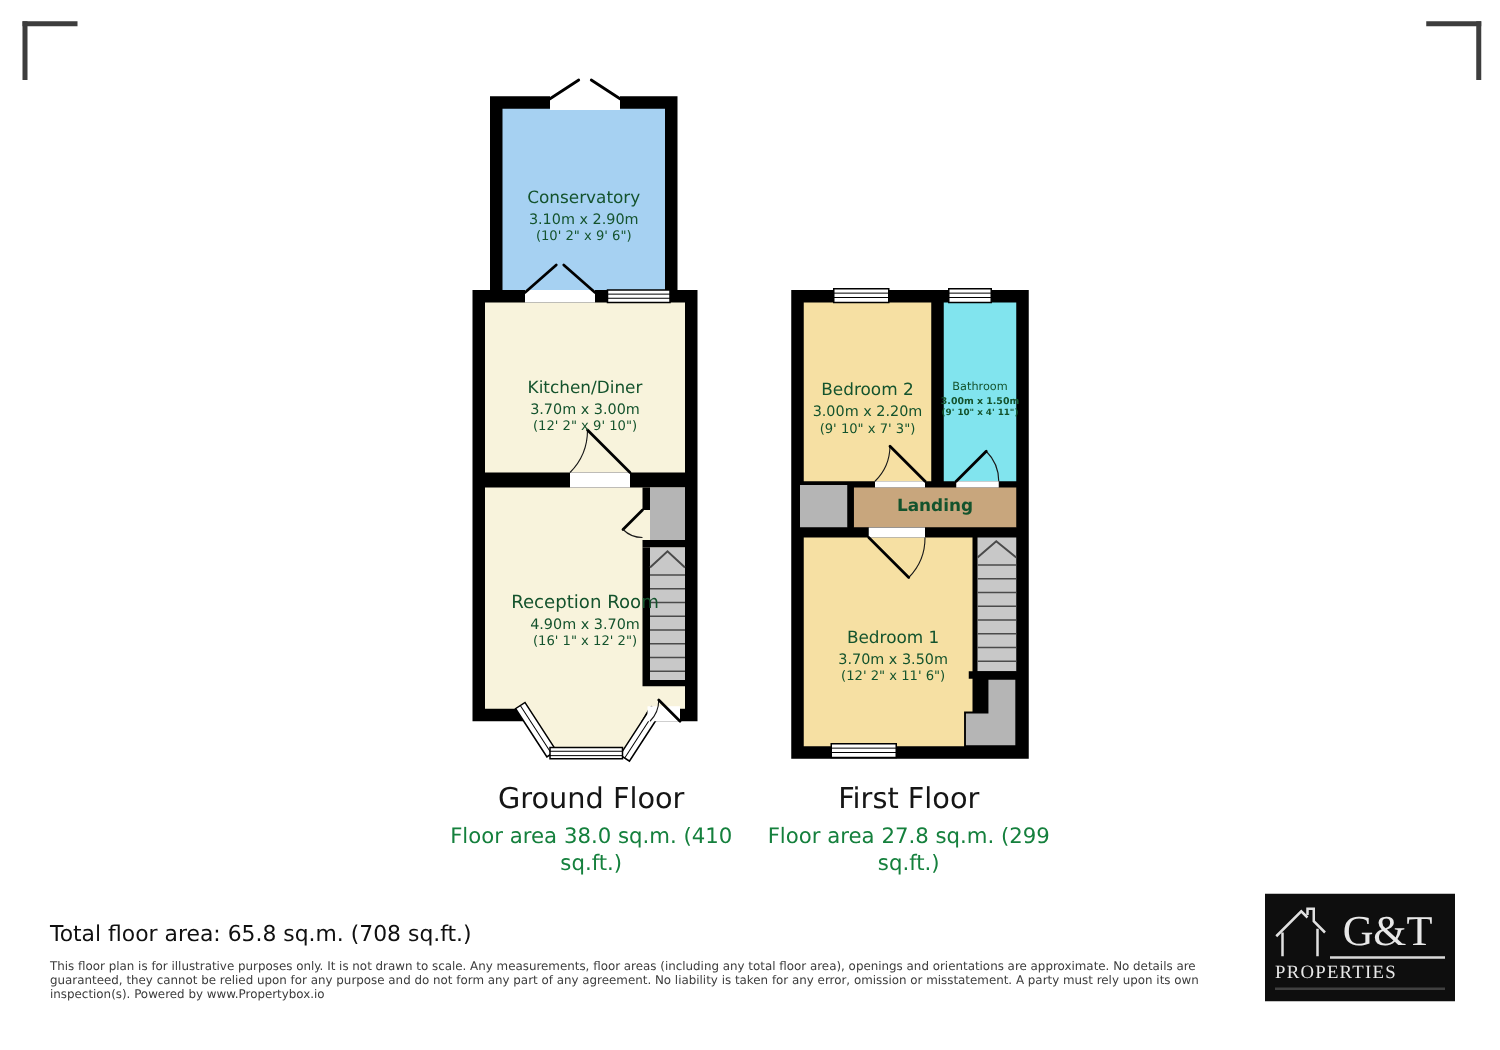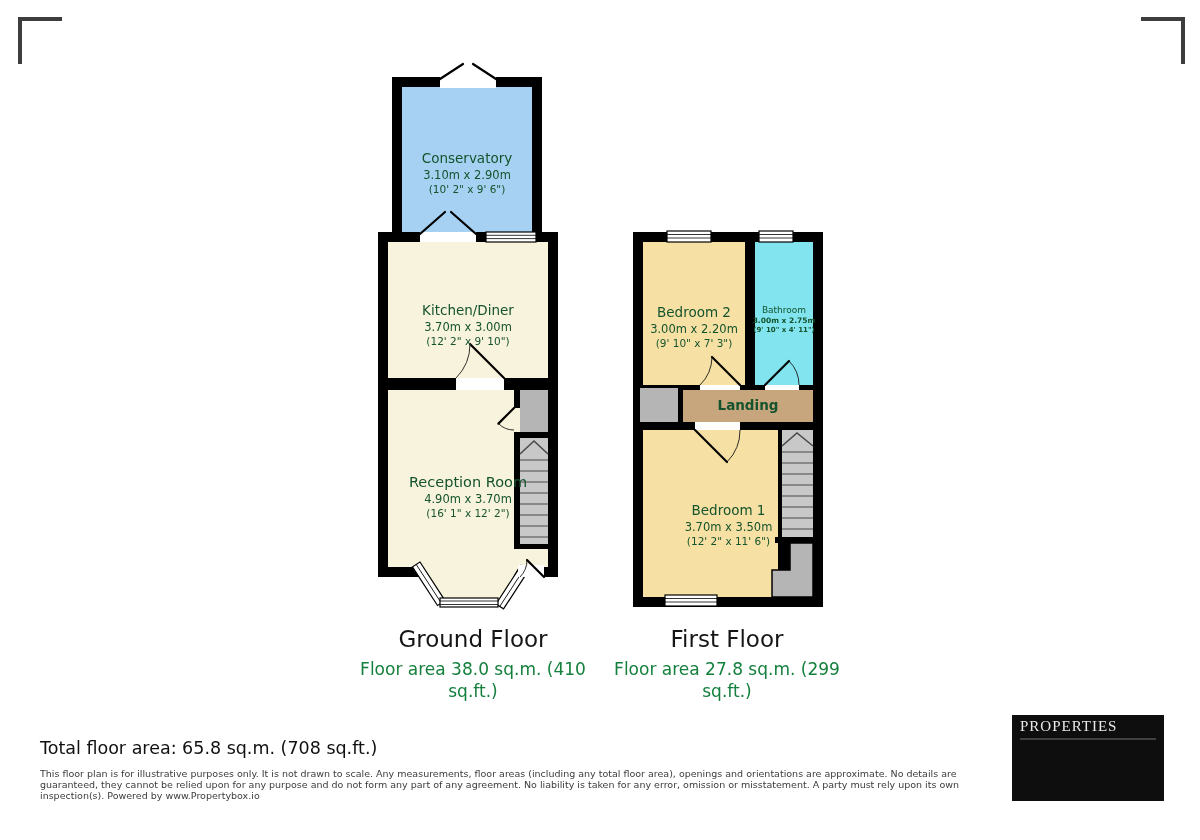--- a/index.html
+++ b/index.html
@@ -179,39 +179,48 @@
 </div>
 
 <div class="room-label" style="left:640px; top:304px; width:108px;">
   <div class="room-name">Bedroom 2</div>
   <div class="room-metric">3.00m x 2.20m</div>
   <div class="room-imperial">(9' 10" x 7' 3")</div>
 </div>
 
 <div class="room-label small" style="left:750px; top:305px; width:68px;">
   <div class="room-name">Bathroom</div>
-  <div class="room-metric">3.00m x 2.75m</div>
+  <div class="room-metric">3.00m x 1.50m</div>
   <div class="room-imperial">(9' 10" x 4' 11")</div>
 </div>
 
 <div class="room-label" style="left:683px; top:397px; width:130px;">
   <div class="landing-name">Landing</div>
 </div>
 
-<div class="room-label" style="left:661px; top:502px; width:135px;">
+<div class="room-label" style="left:647px; top:502px; width:135px;">
   <div class="room-name">Bedroom 1</div>
   <div class="room-metric">3.70m x 3.50m</div>
   <div class="room-imperial">(12' 2" x 11' 6")</div>
 </div>
 
 <div class="floor-title" style="left:333px; top:626px; width:280px;">Ground Floor</div>
 <div class="floor-area" style="left:353px; top:658px; width:240px;">Floor area 38.0 sq.m. (410 sq.ft.)</div>
 
 <div class="floor-title" style="left:587px; top:626px; width:280px;">First Floor</div>
 <div class="floor-area" style="left:607px; top:658px; width:240px;">Floor area 27.8 sq.m. (299 sq.ft.)</div>
 
 <div class="total-area" style="left:40px; top:738px;">Total floor area: 65.8 sq.m. (708 sq.ft.)</div>
 
 <div class="disclaimer" style="left:40px; top:768px; width:932px;">This floor plan is for illustrative purposes only. It is not drawn to scale. Any measurements, floor areas (including any total floor area), openings and orientations are approximate. No details are guaranteed, they cannot be relied upon for any purpose and do not form any part of any agreement. No liability is taken for any error, omission or misstatement. A party must rely upon its own inspection(s). Powered by www.Propertybox.io</div>
 
 <div class="logo">
+  <div class="logo-top">
+    <svg class="logo-house" viewBox="0 0 46 44">
+      <path d="M3 26 L23 6 L28 11" fill="none" stroke="#e0e0e0" stroke-width="2"></path>
+      <path d="M28 9 L28 4 L33 4 L33 14 L42 23" fill="none" stroke="#e0e0e0" stroke-width="2"></path>
+      <path d="M8 23 L8 42" fill="none" stroke="#e0e0e0" stroke-width="2"></path>
+      <path d="M36 20 L36 42" fill="none" stroke="#e0e0e0" stroke-width="2"></path>
+    </svg>
+    <div class="logo-gt">G&amp;T</div>
+  </div>
   <div class="logo-bottom">PROPERTIES</div>
 </div>
 
 </body></html>

